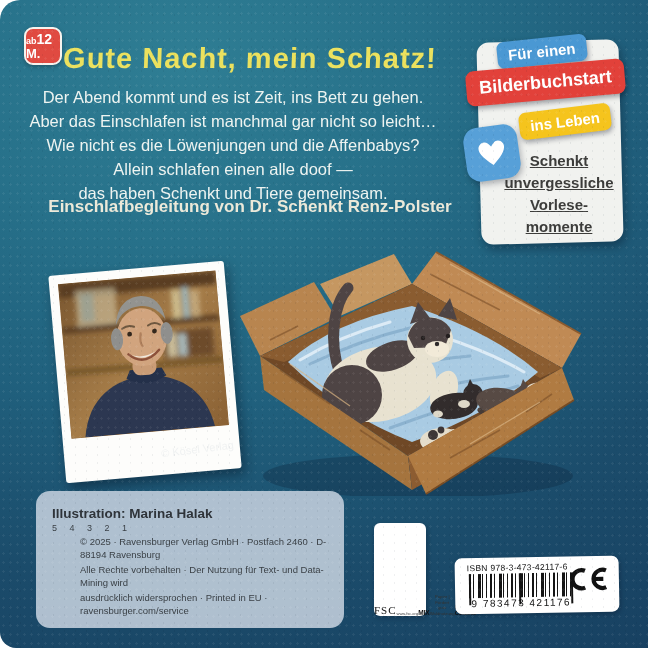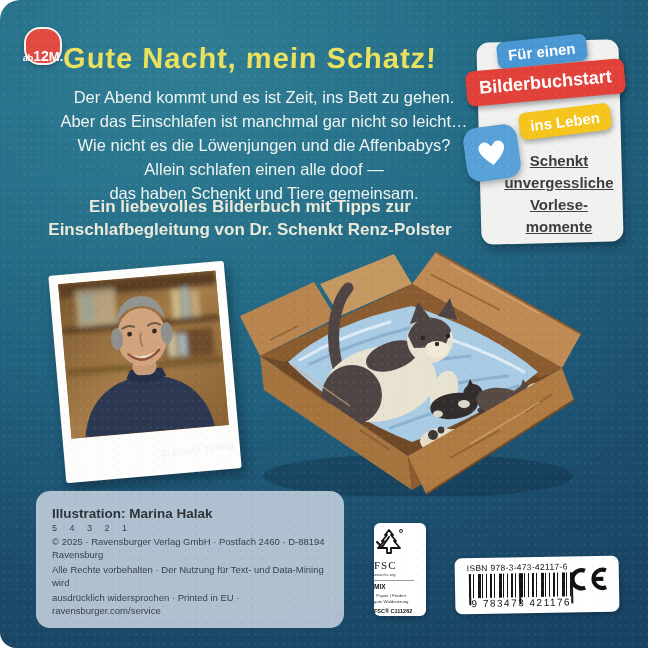--- a/index.html
+++ b/index.html
@@ -12,29 +12,29 @@
       radial-gradient(140% 110% at 28% 10%, #2f7e94 0%, #27718a 25%, #20607d 48%, #1b4c6b 72%, #173f60 100%);
     overflow:hidden;}
   
   .cover::after{content:"";position:absolute;inset:0;pointer-events:none;opacity:.12;
     background-image:radial-gradient(rgba(255,255,255,.5) 1px, transparent 1.2px),
                      radial-gradient(rgba(0,20,40,.5) 1px, transparent 1.2px);
     background-size:7px 9px, 11px 8px;background-position:0 0, 4px 3px;}
 
   
   .age-badge{position:absolute;left:24px;top:27px;width:34px;height:34px;background:#e04a41;
-    border:2px solid #f6f3ee;border-radius:16px;color:#fff;display:flex;
-    align-items:flex-end;justify-content:center;line-height:1;box-shadow:0 2px 4px rgba(0,0,0,.25);}
+    border:2px solid #f6f3ee;border-radius:9px;color:#fff;display:flex;flex-direction:column;
+    align-items:flex-start;justify-content:center;line-height:1;box-shadow:0 2px 4px rgba(0,0,0,.25);}
   .age-top{font-size:9px;font-weight:bold;}
   .age-top b{font-size:14px;}
   .age-bottom{font-size:13px;font-weight:bold;margin-top:1px;}
 
   .title{position:absolute;left:0;top:42px;width:500px;text-align:center;color:#ebe15e;
     font-size:29px;font-weight:bold;letter-spacing:1px;transform:skewX(-2deg);}
-  .blurb{position:absolute;left:39px;top:85px;width:450px;text-align:center;color:#eef4f1;
+  .blurb{position:absolute;left:8px;top:85px;width:450px;text-align:center;color:#eef4f1;
     font-size:16.5px;line-height:24px;}
   .highlight{position:absolute;left:25px;top:195px;width:450px;text-align:center;color:#ece9d9;
     font-size:17px;font-weight:bold;line-height:23px;}
 
   
   .info-panel{position:absolute;left:479px;top:41px;width:142px;height:202px;background:#f1f2ef;
     border-radius:12px;transform:rotate(-1.5deg);box-shadow:2px 5px 10px rgba(0,10,25,.35);}
   .badge{position:absolute;color:#fff;font-weight:bold;white-space:nowrap;
     box-shadow:1px 3px 5px rgba(0,10,25,.35);}
   .badge-blue{left:497px;top:38px;background:#4a98d3;font-size:15px;padding:5px 11px;border-radius:7px;
@@ -56,25 +56,25 @@
   .caption{position:absolute;left:161px;top:443px;color:#f0f2f2;font-size:11px;transform:rotate(-7deg);}
 
   .box-art{position:absolute;left:240px;top:244px;width:344px;height:252px;}
 
   
   .credits{position:absolute;left:36px;top:491px;width:308px;height:137px;
     background:rgba(188,202,216,.92);border-radius:14px;padding:13px 16px;box-sizing:border-box;
     color:#2e3339;}
   .credits .head{font-size:13.5px;font-weight:bold;line-height:19px;}
   .credits .edition{font-size:9px;letter-spacing:5px;color:#3a4046;}
-  .credits .small{font-size:9.5px;line-height:13px;margin-top:2px;color:#3a4046;}
+  .credits .small{font-size:9.5px;line-height:13px;margin-top:2px;color:#3a4046;margin-left:28px;}
 
   
   .fsc{position:absolute;left:374px;top:523px;width:52px;height:93px;background:#fff;border-radius:6px;
-    display:flex;flex-direction:column;align-items:flex-start;padding-top:5px;box-sizing:border-box;
+    display:flex;flex-direction:row;align-items:flex-end;padding-top:5px;box-sizing:border-box;
     color:#111;box-shadow:1px 2px 5px rgba(0,10,25,.3);}
   .fsc-brand{font-family:"Liberation Serif", serif;font-size:11px;letter-spacing:1px;margin-top:1px;}
   .fsc-url{font-size:4px;color:#444;margin-top:1px;}
   .fsc-hr{width:40px;border-top:1px solid #999;margin:3px 0 2px;}
   .fsc-grade{font-size:6.5px;font-weight:bold;}
   .fsc-desc{font-size:4.3px;text-align:center;line-height:5.5px;margin-top:3px;color:#333;}
   .fsc-lic{font-size:5.5px;font-weight:bold;margin-top:4px;}
 
   
   .barcode-label{position:absolute;left:455px;top:557px;width:164px;height:56px;background:#fff;
@@ -104,21 +104,20 @@
 
     <div class="title">Gute Nacht, mein Schatz!</div>
     <div class="blurb">
       <div>Der Abend kommt und es ist Zeit, ins Bett zu gehen.</div>
       <div>Aber das Einschlafen ist manchmal gar nicht so leicht…</div>
       <div>Wie nicht es die Löwenjungen und die Affenbabys?</div>
       <div>Allein schlafen einen alle doof —</div>
       <div>das haben Schenkt und Tiere gemeinsam.</div>
     </div>
     <div class="highlight">
-      <div>Ein liebevolles Bilderbuch mit Tipps zur</div>
       <div>Einschlafbegleitung von Dr. Schenkt Renz-Polster</div>
     </div>
 
     <div class="info-panel"></div>
     <div class="badge badge-blue">Für einen</div>
     <div class="badge badge-red">Bilderbuchstart</div>
     <div class="badge badge-yellow">ins Leben</div>
     <div class="heart-tile">
       <svg width="30" height="28" viewBox="0 0 30 28">
         <path d="M15 26 C4 17 1 11 2.5 6.5 C4 2.5 9 1 12 4 C13.5 5.5 15 7.5 15 7.5 C15 7.5 16.5 5.5 18 4 C21 1 26 2.5 27.5 6.5 C29 11 26 17 15 26 Z" fill="#ffffff"></path>

